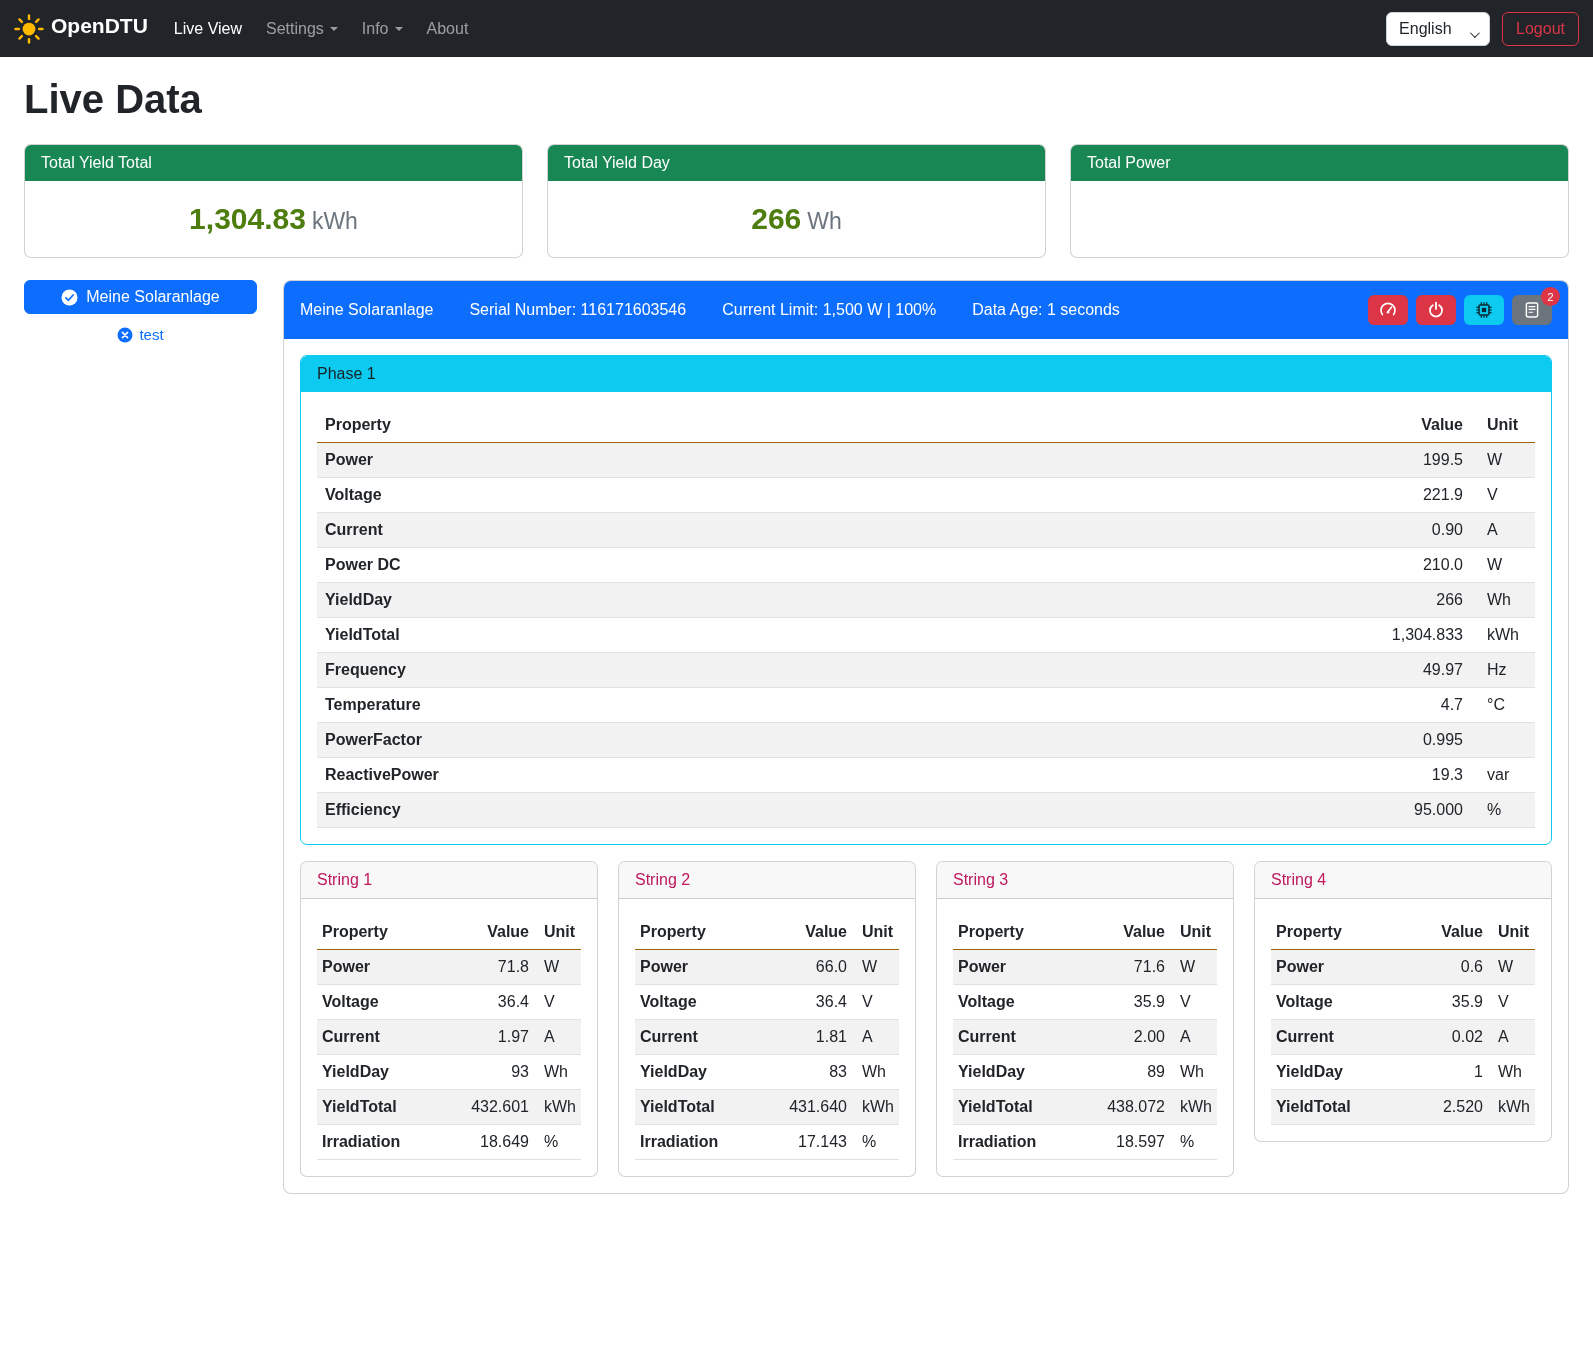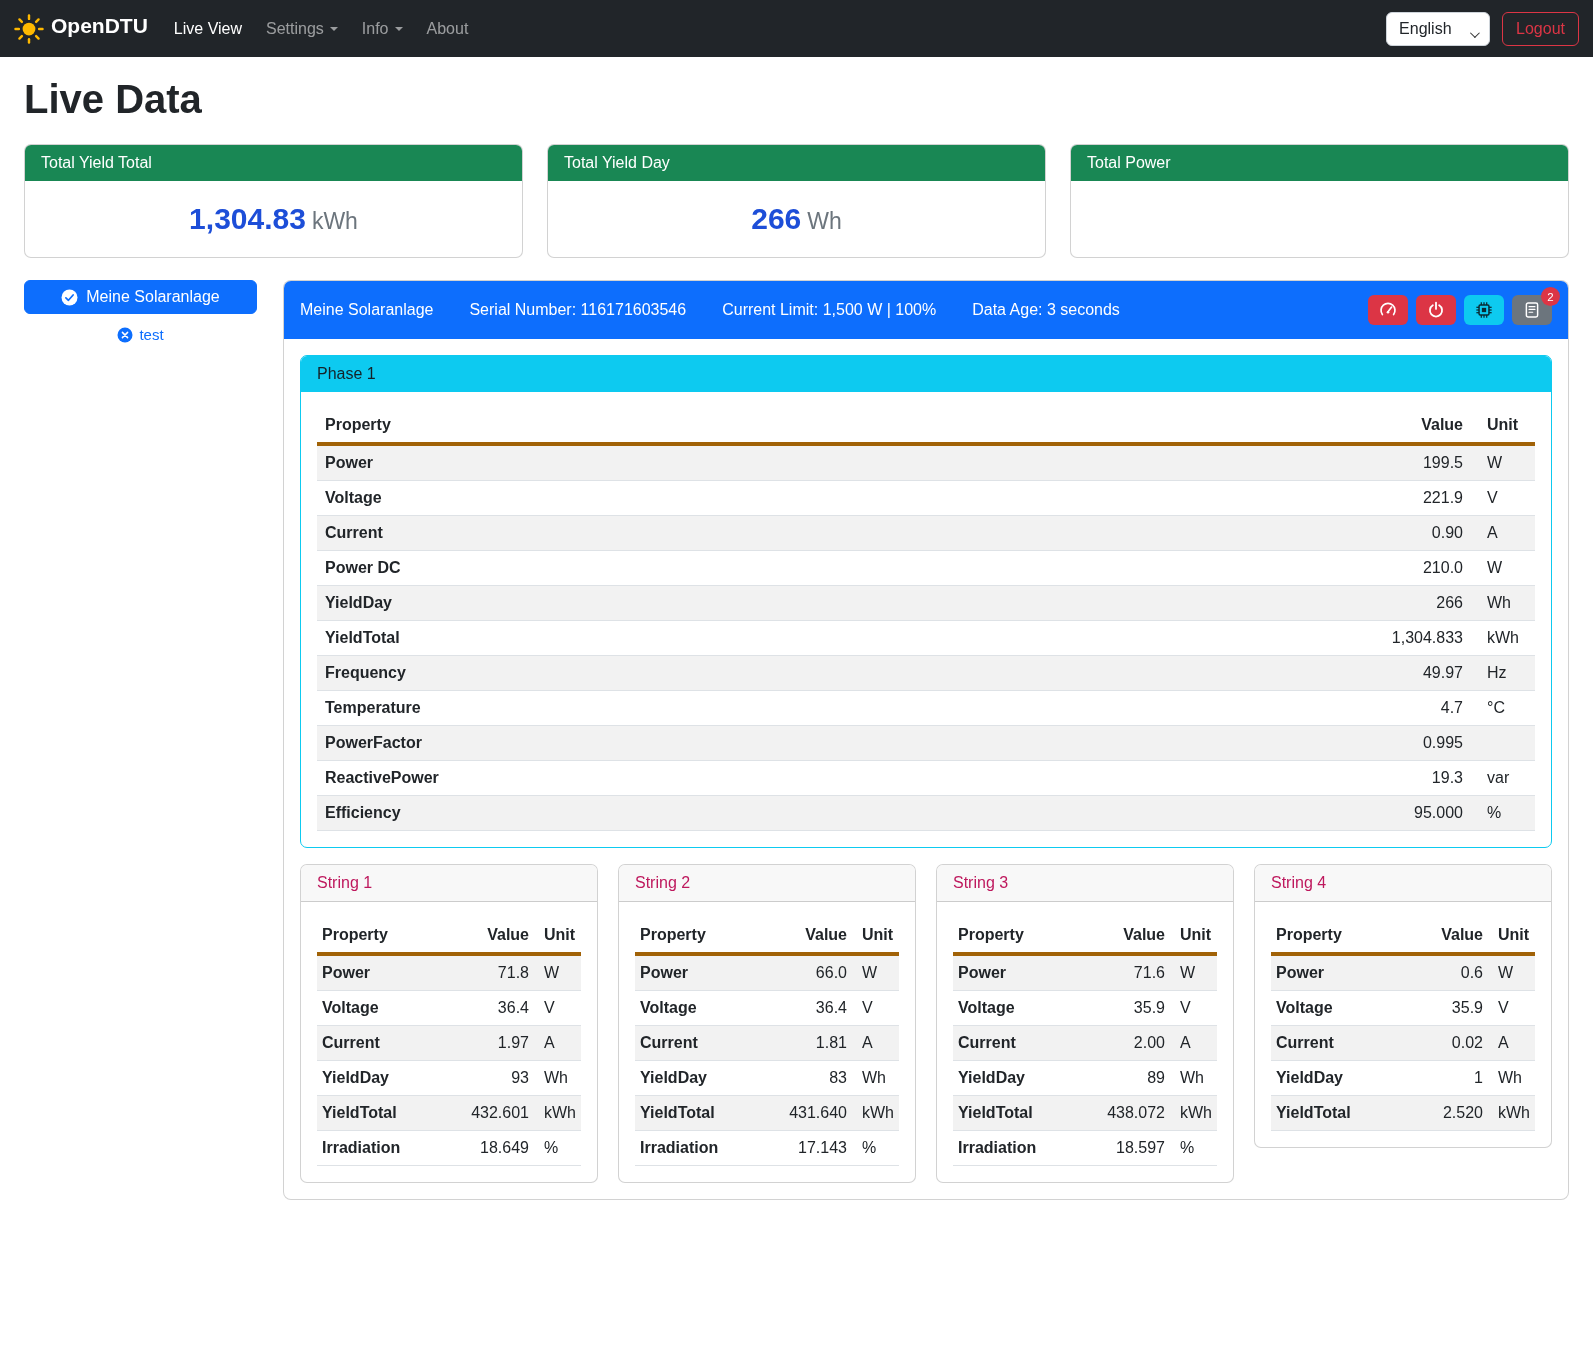--- a/index.html
+++ b/index.html
@@ -65,21 +65,21 @@
   .summary-row { display: flex; gap: 24px; margin-bottom: 22px; }
   .scard {
     flex: 1; border: 1px solid rgba(0,0,0,.175);
     border-radius: 7px; overflow: hidden; background: #fff;
   }
   .scard-header {
     background: #198754; color: #fff;
     padding: 9px 16px; font-size: 16px;
   }
   .scard-body { padding: 21px 16px; text-align: center; }
-  .scard-value { font-size: 30px; font-weight: 700; color: #1d4ed8; }
+  .scard-value { font-size: 30px; font-weight: 700; color: #4d7c0f; }
   .scard-unit { font-size: 23px; color: #6c757d; margin-left: 6px; }
 
   .content { display: flex; gap: 26px; align-items: flex-start; }
 
   
   .sidebar { width: 233px; flex: 0 0 233px; }
   .inv-btn {
     width: 100%;
     background: #0d6efd; color: #fff;
     border: 1px solid #0d6efd; border-radius: 6px;
@@ -132,21 +132,21 @@
   .phase-header {
     background: #0dcaf0; color: #152228;
     border-radius: 6px 6px 0 0;
     padding: 9px 16px; font-size: 16px;
   }
   .phase-body { padding: 16px; }
 
   
   table.dtable { width: 100%; border-collapse: collapse; font-size: 16px; }
   .dtable th, .dtable td { padding: 8px 8px; border-bottom: 1px solid #dee2e6; }
-  .dtable thead th { border-bottom: 4px solid #a16207; }
+  .dtable thead th { border-bottom: 1px solid #a16207; }
   .dtable th.prop, .dtable td.prop { text-align: left; font-weight: 700; }
   .dtable th.val,  .dtable td.val  { text-align: right; }
   .dtable th.unit, .dtable td.unit { text-align: left; padding-left: 16px; }
   .dtable tbody tr:nth-child(odd) { background: #f2f2f2; }
   .phase-body .dtable td.val,  .phase-body .dtable th.val  { width: 150px; }
   .phase-body .dtable td.unit, .phase-body .dtable th.unit { width: 64px; }
 
   
   .strings-row { display: flex; gap: 20px; margin-top: 16px; align-items: flex-start; }
   .string-card {
@@ -249,21 +249,21 @@
         </span>
         <span>test</span>
       </div>
     </div>
 
     <div class="main-card">
       <div class="main-card-header">
         <span>Meine Solaranlage</span>
         <span>Serial Number: 116171603546</span>
         <span>Current Limit: 1,500 W | 100%</span>
-        <span>Data Age: 3 seconds</span>
+        <span>Data Age: 1 seconds</span>
         <div class="hdr-actions">
           <button class="icon-btn danger">
             <span style="display:flex;">
               <svg width="18" height="18" viewBox="0 0 16 16">
                 <path d="M3 12 A6.2 6.2 0 1 1 13 12" fill="none" stroke="#fff" stroke-width="1.5" stroke-linecap="round"></path>
                 <line x1="8" y1="9.6" x2="11.2" y2="5.4" stroke="#fff" stroke-width="1.5" stroke-linecap="round"></line>
                 <circle cx="8" cy="10" r="1.2" fill="#fff"></circle>
               </svg>
             </span>
           </button>

